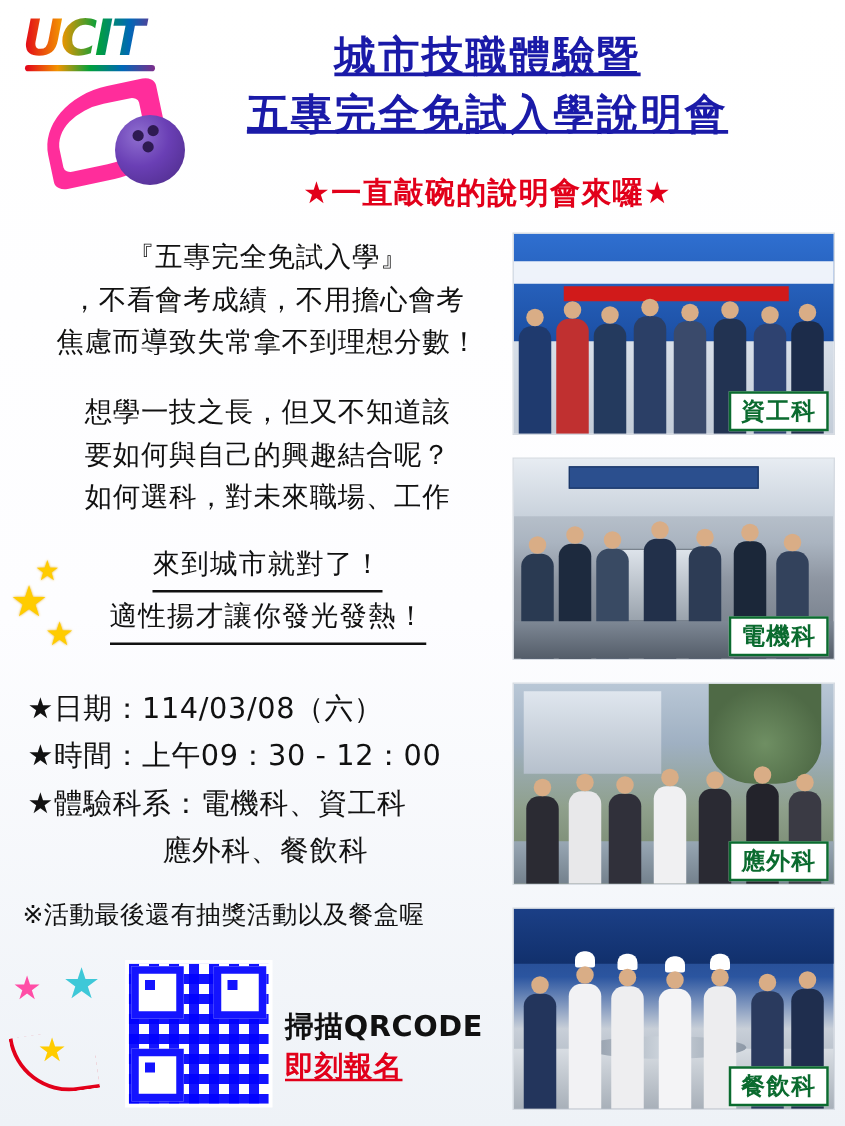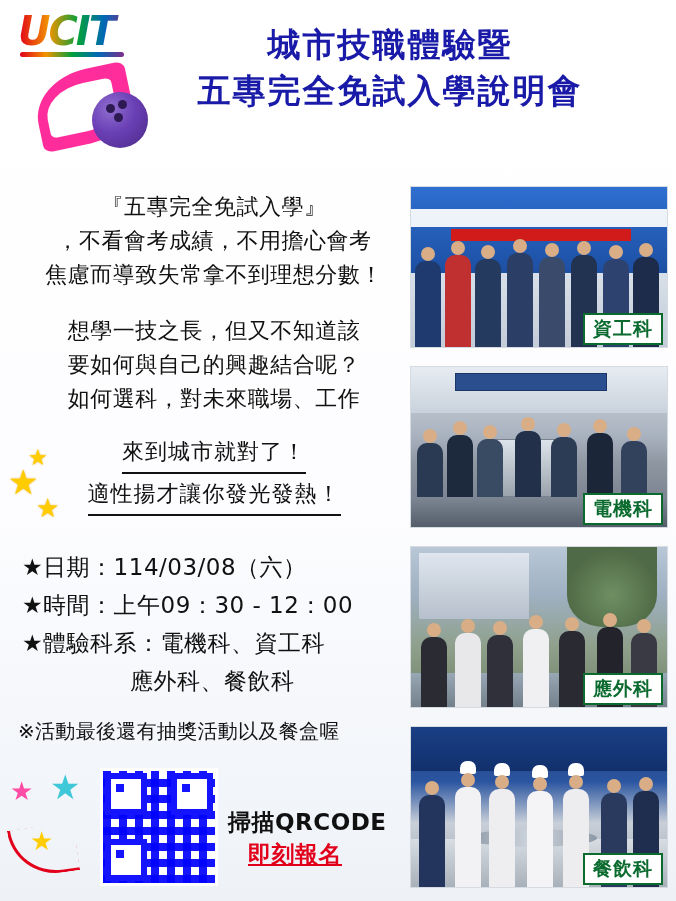--- a/index.html
+++ b/index.html
@@ -95,20 +95,21 @@
     text-align: center;
   }
   .title-line {
     font-family: "DejaVu Sans", sans-serif;
     font-weight: bold;
     font-size: 33px;
     letter-spacing: 2px;
     line-height: 46px;
     color: #1a1aa8;
     text-shadow: 1px 1px 0 #ffffff;
+    text-decoration: underline;
   }
   .subtitle {
     position: absolute;
     left: 120px;
     top: 138px;
     width: 540px;
     text-align: center;
     font-size: 24px;
     font-weight: bold;
     letter-spacing: 1px;
@@ -219,21 +220,20 @@
     width: 190px;
     font-size: 23px;
     font-weight: bold;
     color: #111111;
     line-height: 32px;
     letter-spacing: 0.5px;
   }
   .qr-caption .red {
     color: #e2001a;
     text-decoration: underline;
-    margin-left: 20px;
   }
   .deco-stars {
     position: absolute;
     left: 8px;
     top: 772px;
     width: 86px;
     height: 110px;
   }
   .deco-star {
     position: absolute;
@@ -383,20 +383,21 @@
       <span class="bowl-hole" style="left:14px;top:12px;"></span>
       <span class="bowl-hole" style="left:26px;top:8px;"></span>
       <span class="bowl-hole" style="left:22px;top:21px;"></span>
     </div>
   </div>
 
   <div class="title-block">
     <div class="title-line">城市技職體驗暨</div>
     <div class="title-line">五專完全免試入學說明會</div>
   </div>
+  <div class="subtitle">★一直敲碗的說明會來囉★</div>
 
   <div class="body-col">
     <div class="para p1">
       <div>『五專完全免試入學』</div>
       <div>，不看會考成績，不用擔心會考</div>
       <div>焦慮而導致失常拿不到理想分數！</div>
     </div>
     <div class="para p2">
       <div>想學一技之長，但又不知道該</div>
       <div>要如何與自己的興趣結合呢？</div>

